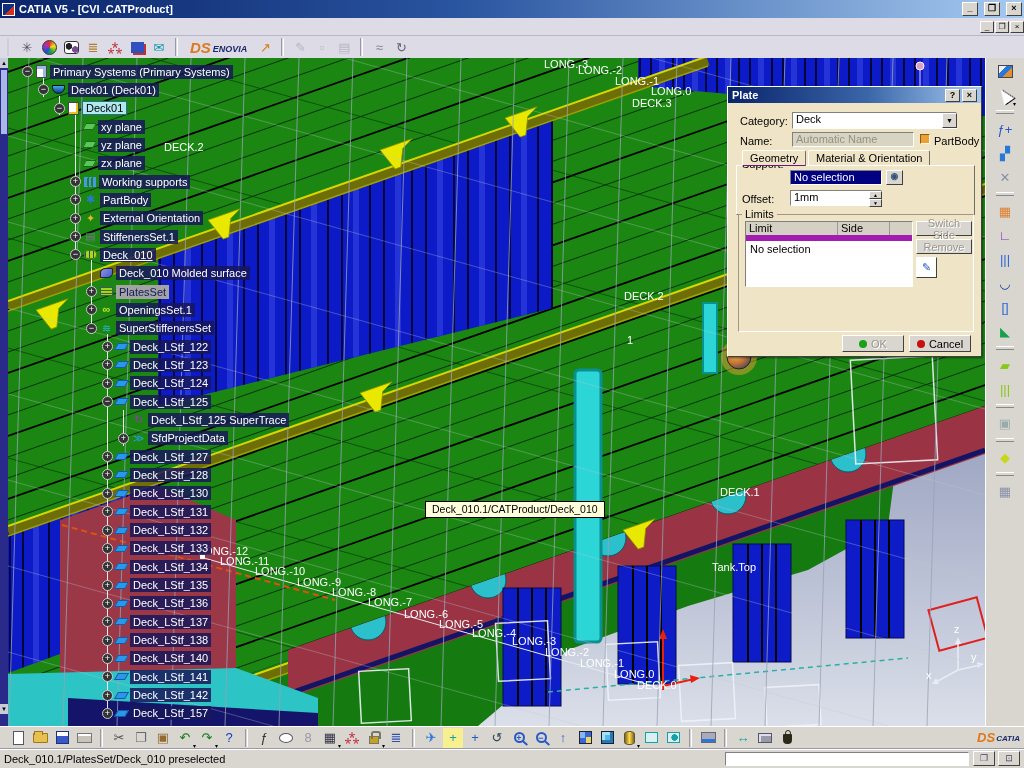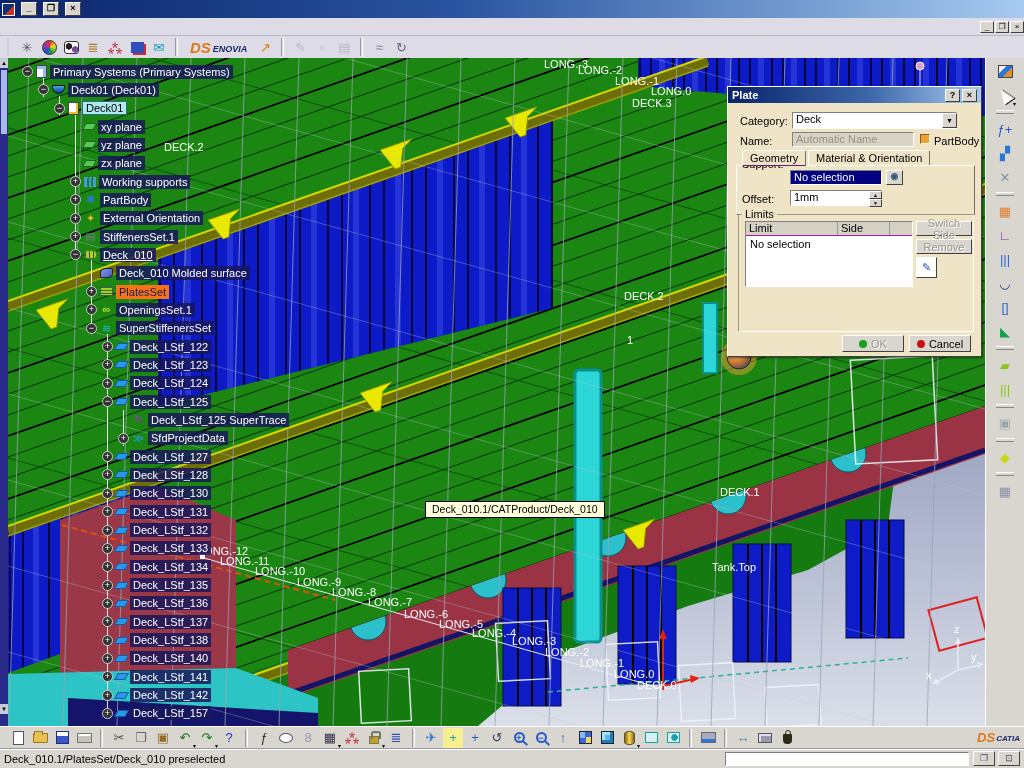--- a/index.html
+++ b/index.html
@@ -56,21 +56,21 @@
 #leftstrip{position:absolute;left:0;top:58px;width:8px;height:668px;background:#2a2a8a;z-index:6}
 .stripbtn{position:absolute;left:0;width:8px;height:10px;background:#c8ccd8;color:#000;font-size:6px;line-height:10px;text-align:center}
 .stripthumb{position:absolute;left:1px;top:12px;width:6px;height:64px;background:#aab8e8}
 
 #tree{position:absolute;left:0;top:0;width:330px;height:668px;z-index:5}
 .trow{position:absolute;display:flex;align-items:center;gap:3px;white-space:nowrap;height:15px}
 .texp{width:11px;height:11px;border-radius:50%;background:#333;border:1px solid #ccc;color:#fff;font-size:9px;line-height:9px;text-align:center;flex:none}
 .texp.none{visibility:hidden}
 .tlab{background:rgba(24,24,90,.85);color:#fff;padding:0 3px;line-height:14px}
 .tlab.sel{background:#b0e8f0;color:#000;border:1px solid #2a6a8a;line-height:12px}
-.tlab.orange{background:#f97316;color:#101a5a}
+.tlab.orange{background:#a3a3a3;color:#101a5a}
 .tlab.und{text-decoration:underline}
 .tline{position:absolute;width:1px;background:rgba(255,255,255,.9)}
 .ticon{width:13px;height:13px;flex:none;display:flex;align-items:center;justify-content:center;font-size:11px;line-height:1}
 .ti-product{background:#fff;border:1px solid #445;box-shadow:inset -3px 3px #9ab8e0;width:11px;height:13px}
 .ti-part{background:#fff;border:1px solid #445;box-shadow:inset -2px -2px #e8c020;width:11px;height:13px}
 .ti-bowl{background:linear-gradient(#48a8e8,#103888);border:1px solid #012;border-radius:0 0 7px 7px;height:9px;width:13px}
 .ti-plane{background:#58c858;border:1px solid #1a6a1a;width:11px;height:7px;transform:skewX(-28deg)}
 .ti-grid{width:12px;height:10px;background:repeating-linear-gradient(90deg,#4898e8 0 2px,transparent 2px 4px);border:1px dotted #4898e8}
 .ti-gear{color:#2878d8}
 .ti-extref{color:#e8b820}
@@ -110,34 +110,35 @@
 .dfield.sel{background:#000080;color:#fff}
 .combo-arrow{position:absolute;width:15px;background:#d9d6d0;border:1px solid;border-color:#fff #404040 #404040 #fff;font-size:7px;text-align:center;color:#000}
 .spin{position:absolute;width:13px;display:flex;flex-direction:column}
 .spin span{flex:1;background:#d9d6d0;border:1px solid;border-color:#fff #404040 #404040 #fff;font-size:5px;line-height:6px;text-align:center}
 .chk{position:absolute;width:10px;height:10px;background:#f0a030;border:1px solid;border-color:#806020 #fff8e0 #fff8e0 #806020}
 .tab{position:absolute;height:16px;background:#efe4c6;border:1px solid;border-color:#fff #707060 transparent #fff;border-radius:2px 2px 0 0;padding:0 7px;line-height:15px}
 .tabpanel{position:absolute;border:1px solid;border-color:#fff #707060 #707060 #fff}
 .group{position:absolute;border:1px solid;border-color:#a09880 #fff #fff #a09880}
 .glegend{position:absolute;background:#efe4c6;padding:0 3px}
 .dtable{position:absolute;border:1px solid;border-color:#808080 #fff #fff #808080;background:#fff}
-.dth{display:flex;background:#d4d0c4;border-bottom:1px solid #a21caf}
+.dth{display:flex;background:#d4d0c4;border-bottom:6px solid #a21caf}
 .dth span{border-right:1px solid #999;padding:0 3px;line-height:13px}
 .dtb{padding:2px 4px}
 .dbutton{position:absolute;background:#d9d6d0;border:1px solid;border-color:#fff #404040 #404040 #fff;text-align:center;font-size:11px;display:flex;align-items:center;justify-content:center;gap:4px}
 .dbutton.dis{color:#9a968a;text-shadow:1px 1px 0 #fff}
 .dot{width:8px;height:8px;border-radius:50%;flex:none}
 </style>
 </head>
 <body>
 
 <div id="app">
 
   <div class="titlebar">
     <span class="applogo"></span>
+    <span class="tb-title">CATIA V5 - [CVI .CATProduct]</span>
     <span class="winbtn">_</span>
     <span class="winbtn">❐</span>
     <span class="winbtn">×</span>
   </div>
 
   <div class="menubar">
     <span class="mb-spacer"></span>
     <span class="winbtn">_</span>
     <span class="winbtn">❐</span>
     <span class="winbtn">×</span>

